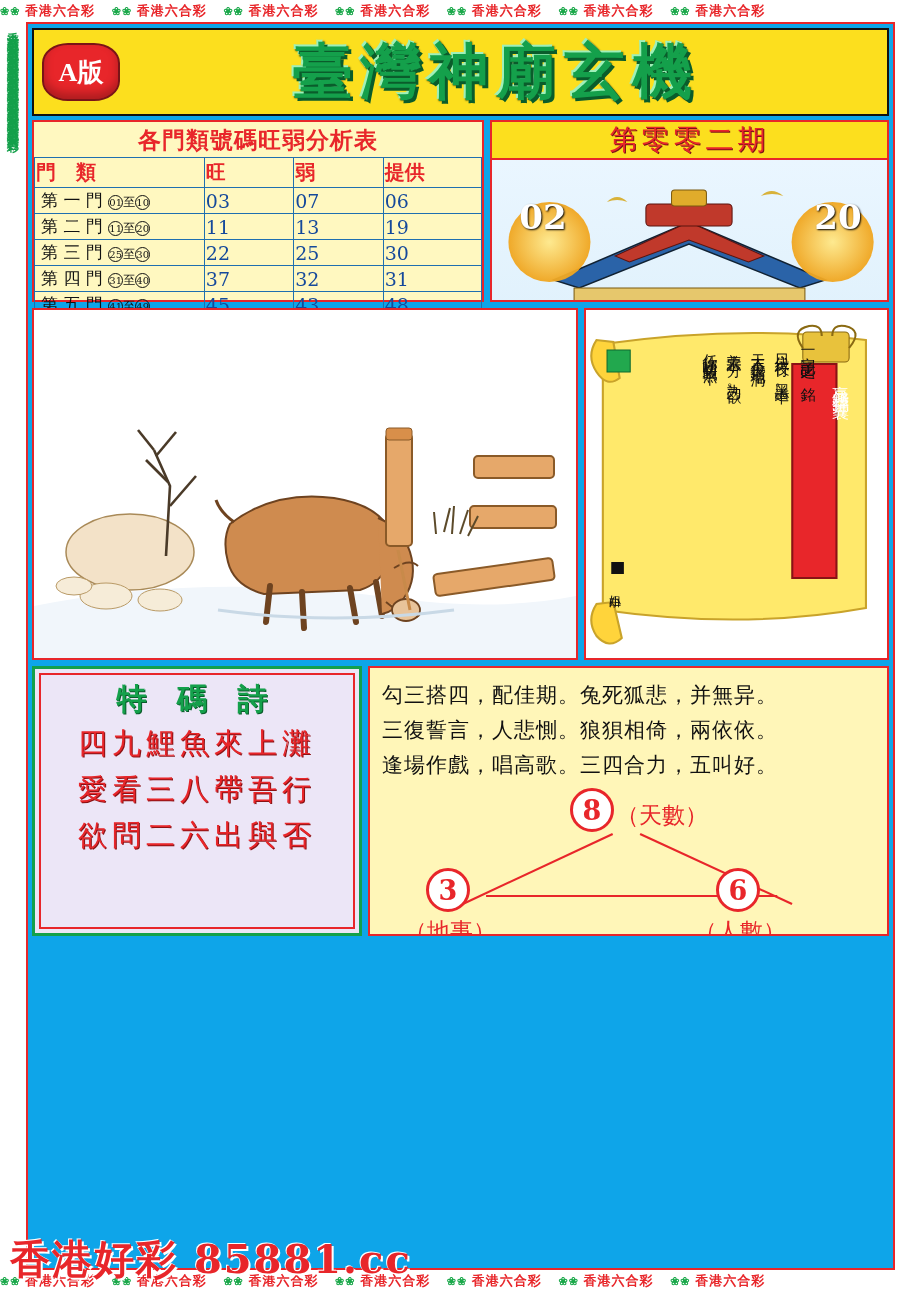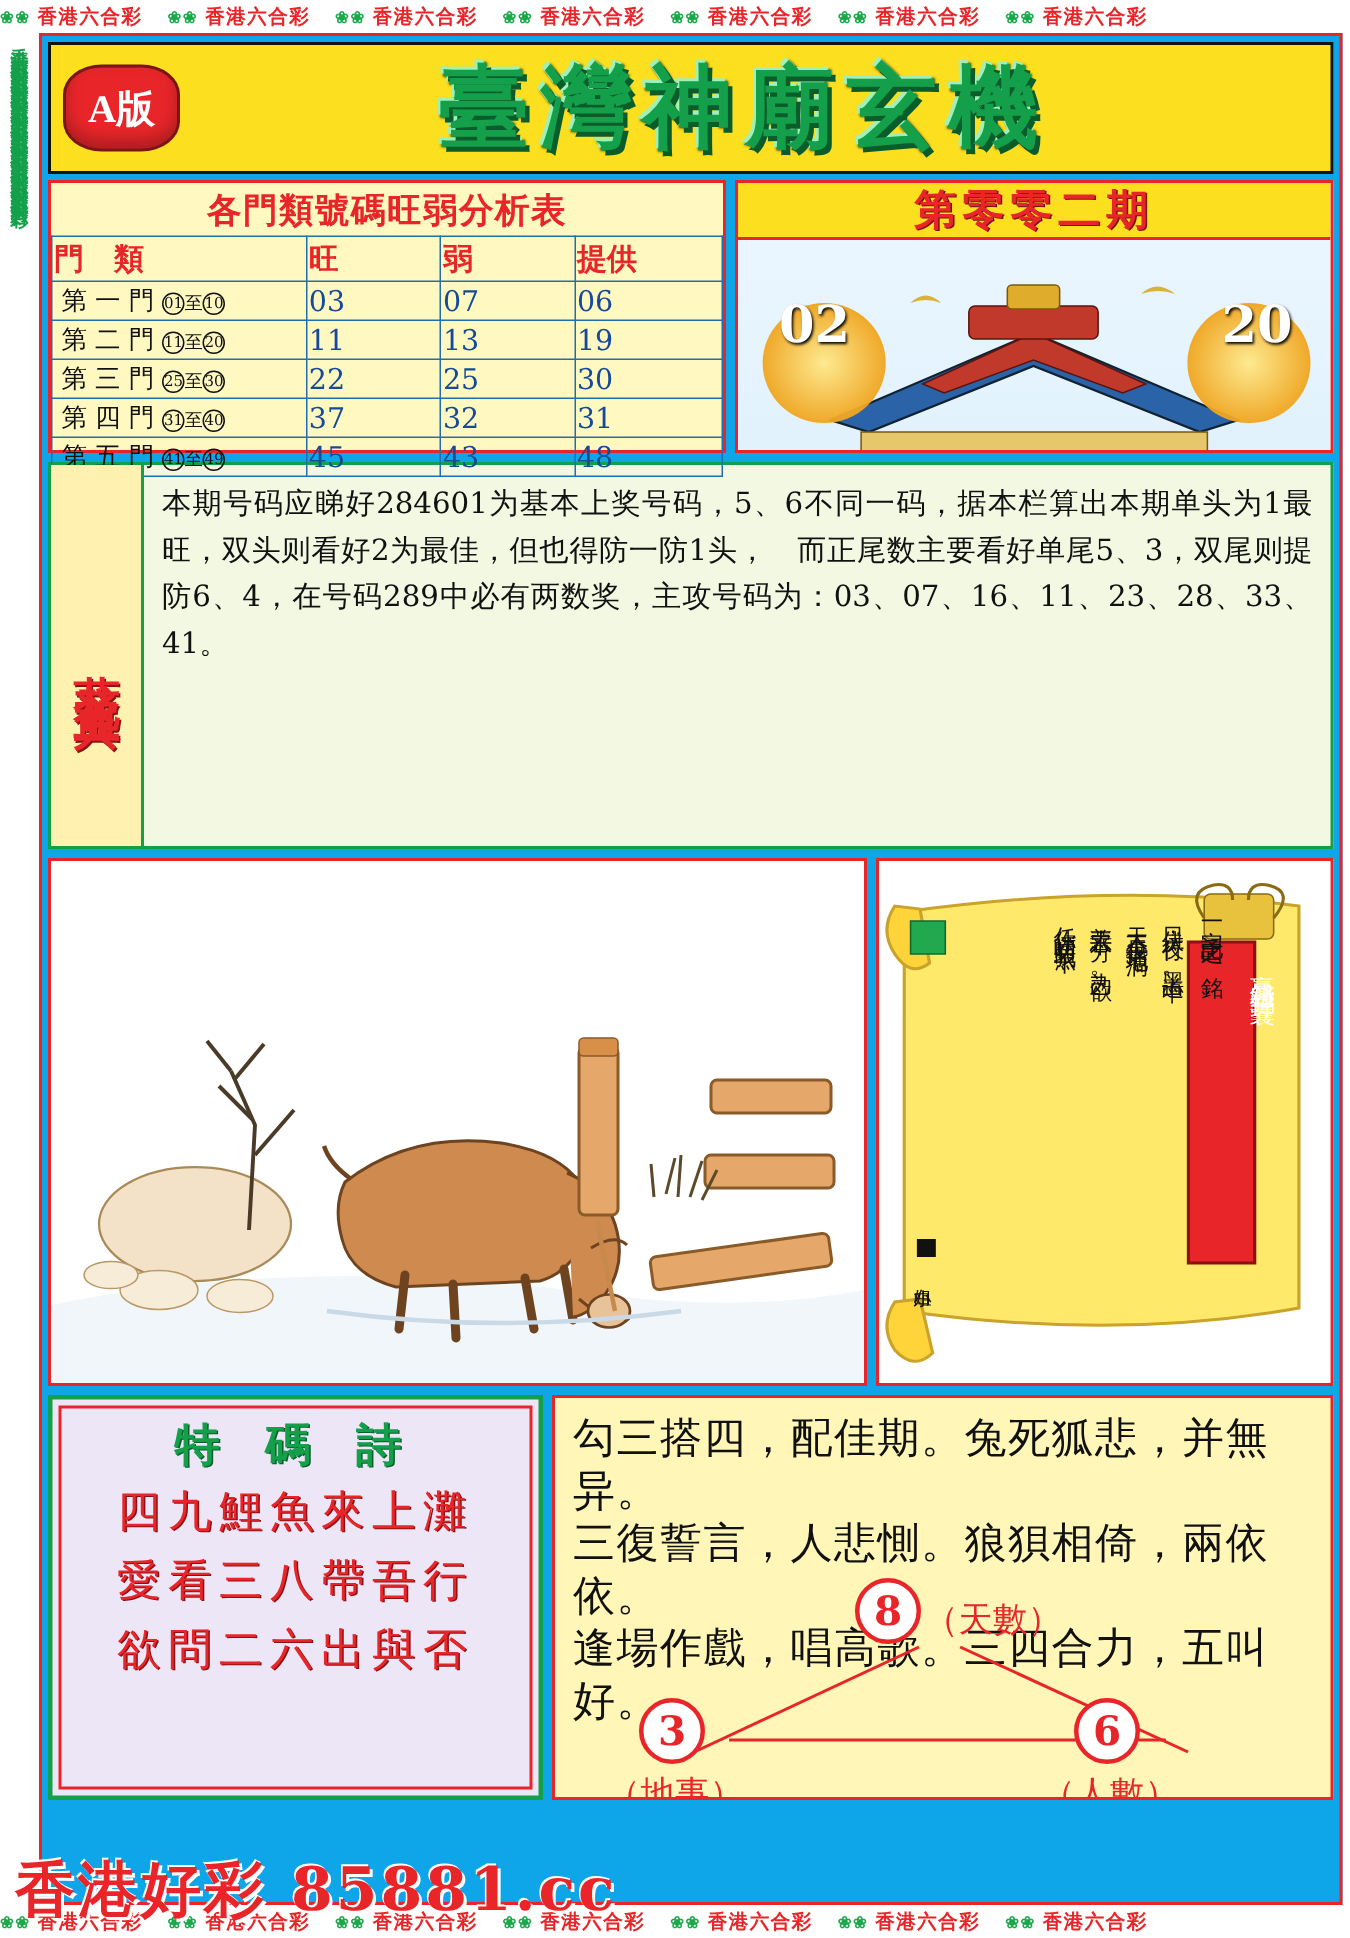--- a/index.html
+++ b/index.html
@@ -130,21 +130,21 @@
     position:relative;
     overflow:hidden;
   }
   .issue-bar {
     height:38px; background:#fcdf1e;
     border-bottom:2px solid #e8262a;
     display:flex; align-items:center; justify-content:center;
   }
   .issue-text {
     font-family:"DejaVu Serif", serif;
-    font-size:28px; font-weight:bold; color:#e8262a;
+    font-size:28px; font-weight:normal; color:#e8262a;
     letter-spacing:4px;
     text-shadow:1px 1px 0 #7a1417;
   }
 
   
   .baodian {
     margin:6px 4px 0;
     display:flex;
     border:2px solid #14a04b;
     background:#f3f8e2;
@@ -223,21 +223,21 @@
   }
   .verse-box {
     flex:1;
     border:2px solid #e8262a;
     background:#fff6b8;
     padding:10px 12px;
     position:relative; overflow:hidden;
   }
   .verse-line {
     font-family:Liberation Serif, serif;
-    font-size:28px; color:#111; line-height:35px;
+    font-size:21px; color:#111; line-height:35px;
     letter-spacing:1px;
   }
   .num-circle {
     position:absolute;
     width:44px; height:44px; border-radius:50%;
     background:#fff; border:3px solid #e8262a;
     color:#e8262a; font-family:"DejaVu Serif", serif;
     font-size:27px; font-weight:bold;
     display:flex; align-items:center; justify-content:center;
   }
@@ -459,26 +459,20 @@
           <circle cx="56" cy="82" r="40" fill="url(#gSun)" opacity="0.95"></circle>
           <circle cx="332" cy="82" r="40" fill="url(#gSun)" opacity="0.95"></circle>
           <circle cx="193" cy="300" r="40" fill="url(#gSun)" opacity="0.95"></circle>
         </svg>
         <div class="ball" style="left:18px; top:62px; width:66px; height:66px; font-size:34px;">02</div>
         <div class="ball" style="right:16px; top:62px; width:66px; height:66px; font-size:34px;">20</div>
 
       </div>
     </div>
 
-    <div class="baodian">
-      <div class="baodian-label">
-        <span>葵花宝典</span>
-      </div>
-      <div class="baodian-text">本期号码应睇好284601为基本上奖号码，5、6不同一码，据本栏算出本期单头为1最旺，双头则看好2为最佳，但也得防一防1头，　而正尾数主要看好单尾5、3，双尾则提防6、4，在号码289中必有两数奖，主攻号码为：03、07、16、11、23、28、33、41。</div>
-    </div>
 
     <div class="midrow">
 
       <div class="pic-box">
         <svg width="100%" height="100%" viewBox="0 0 542 348" preserveAspectRatio="none">
           <rect x="0" y="0" width="542" height="348" fill="#ffffff"></rect>
 
           <path d="M0 296 Q170 262 360 288 Q460 302 542 286 L542 348 L0 348 Z" fill="#f1f6fb"></path>
 
           <ellipse cx="96" cy="242" rx="64" ry="38" fill="#f3e2c8" stroke="#a98a58" stroke-width="1.5"></ellipse>

